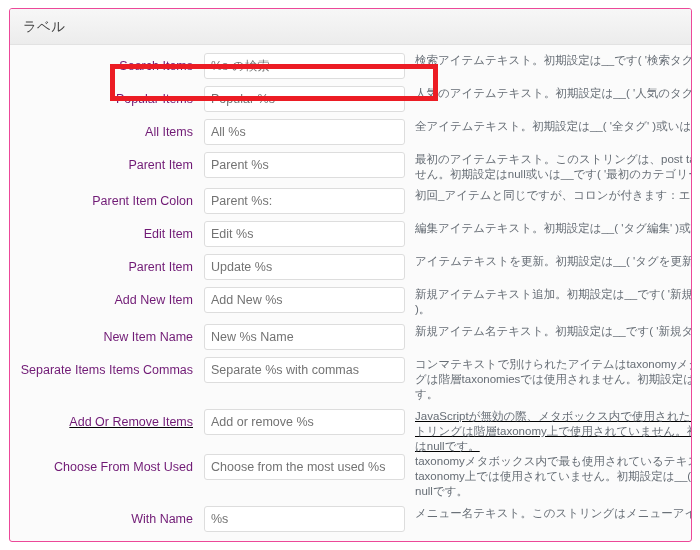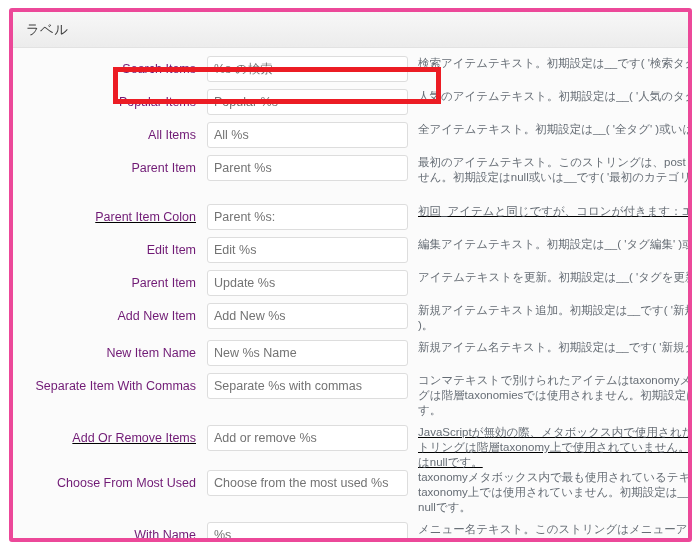--- a/index.html
+++ b/index.html
@@ -13,21 +13,21 @@
   }
 
   #panel {
     position: absolute;
     left: 9px;
     top: 8px;
     width: 683px;
     height: 534px;
     box-sizing: border-box;
     background: #fbfbfb;
-    border: 4px solid #ec4899;
+    border: 1px solid #ec4899;
     border-radius: 3px;
     overflow: hidden;
   }
 
   #panel-header {
     height: 36px;
     box-sizing: border-box;
     background: linear-gradient(to bottom, #f7f7f7 0%, #ececec 100%);
     border-bottom: 1px solid #e2e2e2;
     display: flex;
@@ -145,21 +145,21 @@
         </div>
       </div>
       <div class="form-row" style="margin-top: 7px;">
         <div class="row-label">Parent Item</div>
         <div class="row-field"><input type="text" value="Parent %s" style=""></div>
         <div class="row-desc">
           <div class="dline">最初のアイテムテキスト。このストリングは、post tag(投稿タグ)では使用されま</div>
           <div class="dline">せん。初期設定はnull或いは__です( '最初のカテゴリー' )。</div>
         </div>
       </div>
-      <div class="form-row" style="margin-top: 19px; text-decoration: underline;">
+      <div class="form-row" style="margin-top: 6px;">
         <div class="row-label">Parent Item Colon</div>
         <div class="row-field"><input type="text" value="Parent %s:" style=""></div>
         <div class="row-desc">
           <div class="dline">初回_アイテムと同じですが、コロンが付きます：エントリー編集画面で使用。</div>
         </div>
       </div>
       <div class="form-row" style="margin-top: 7px;">
         <div class="row-label">Edit Item</div>
         <div class="row-field"><input type="text" value="Edit %s" style=""></div>
         <div class="row-desc">
@@ -182,21 +182,21 @@
         </div>
       </div>
       <div class="form-row" style="margin-top: 7px;">
         <div class="row-label">New Item Name</div>
         <div class="row-field"><input type="text" value="New %s Name" style=""></div>
         <div class="row-desc">
           <div class="dline">新規アイテム名テキスト。初期設定は__です( '新規タグ名' )或いは__です。</div>
         </div>
       </div>
       <div class="form-row" style="margin-top: 7px;">
-        <div class="row-label">Separate Item With Commas</div>
+        <div class="row-label">Separate Items Items Commas</div>
         <div class="row-field"><input type="text" value="Separate %s with commas" style=""></div>
         <div class="row-desc">
           <div class="dline">コンマテキストで別けられたアイテムはtaxonomyメタボックス内で使用。このストリン</div>
           <div class="dline">グは階層taxonomiesでは使用されません。初期設定は__( 'タグはコンマで区切りま',</div>
           <div class="dline">す。</div>
         </div>
       </div>
       <div class="form-row" style="margin-top: 7px; text-decoration: underline;">
         <div class="row-label">Add Or Remove Items</div>
         <div class="row-field"><input type="text" value="Add or remove %s" style=""></div>

